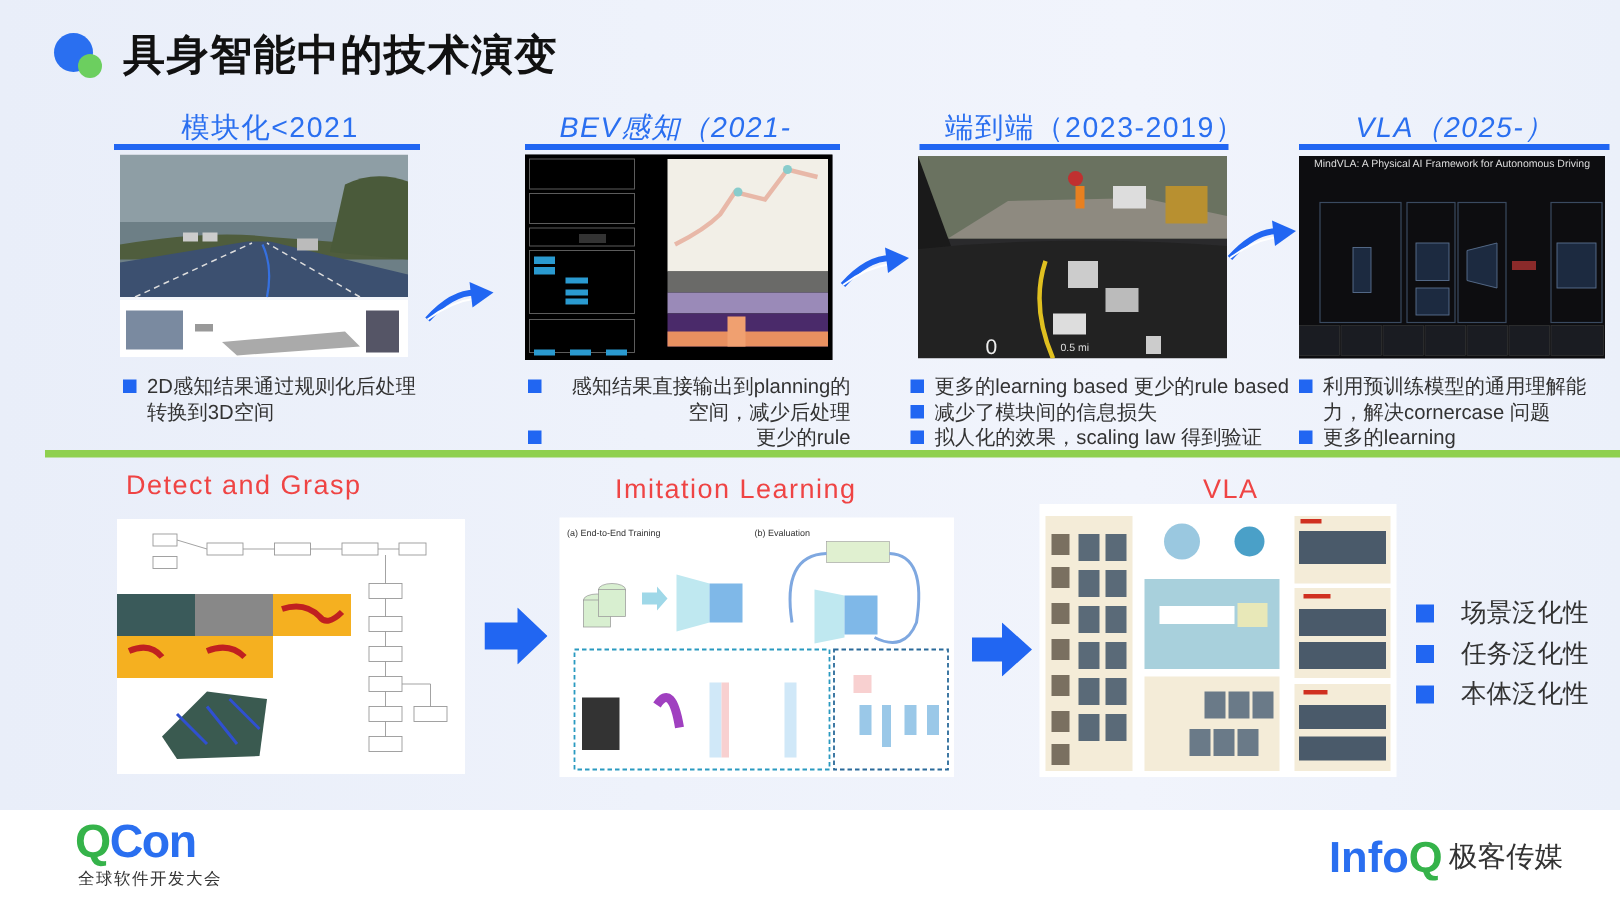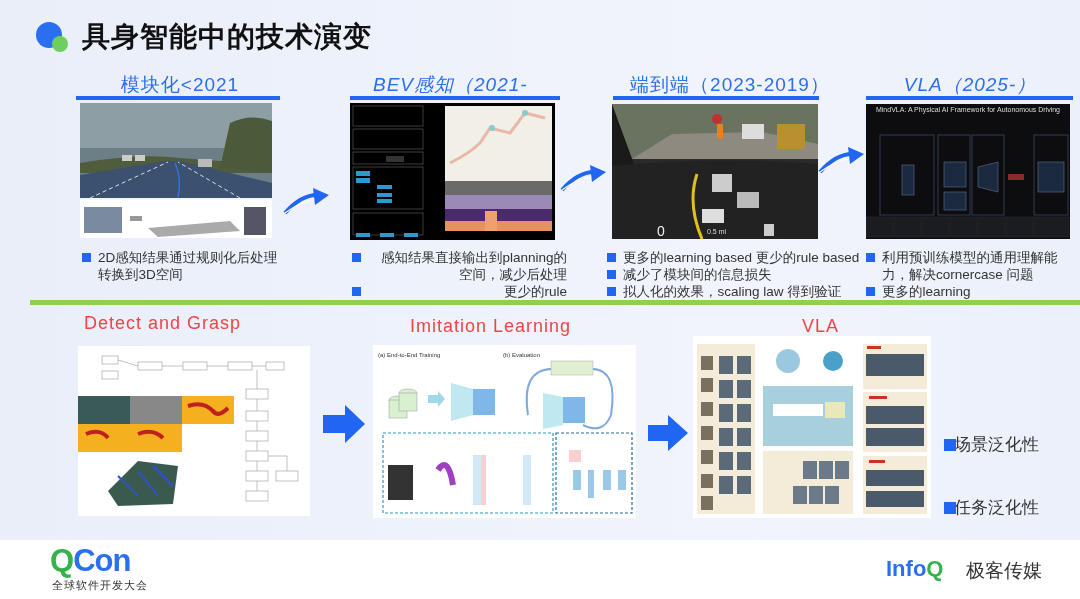--- a/index.html
+++ b/index.html
@@ -30,28 +30,28 @@
   .bullet::before { content: ""; position: absolute; left: 0; top: 4px; width: 9px; height: 9px; background: #2166f2; }
 
   .divider-green { position: absolute; left: 30px; top: 300px; width: 1050px; height: 5px; background: #8fd04f; }
 
   .sub-label { position: absolute; font-size: 18px; color: #ef4444; letter-spacing: 1px; }
 
   .arrow-curve { position: absolute; }
   .arrow-big { position: absolute; }
 
   .generalize { position: absolute; left: 944px; top: 395px; font-size: 17px; color: #333; line-height: 27px; }
-  .generalize .g-item { position: relative; padding-left: 10px; margin-top: 36px; }
+  .generalize .g-item { position: relative; padding-left: 30px; }
   .generalize .g-item::before { content: ""; position: absolute; left: 0; top: 8px; width: 12px; height: 12px; background: #2166f2; }
 
   .qcon-logo { position: absolute; left: 50px; top: 543px; font-size: 31px; font-weight: bold; letter-spacing: -1px; }
   .qcon-q { color: #35b34a; }
   .qcon-con { color: #2a6ff0; }
   .qcon-sub { position: absolute; left: 52px; top: 578px; font-size: 11px; color: #333; letter-spacing: 1px; }
-  .infoq { position: absolute; left: 886px; top: 556px; font-size: 22px; font-weight: bold; color: #2a6ff0; }
+  .infoq { position: absolute; left: 886px; top: 556px; font-size: 29px; font-weight: bold; color: #2a6ff0; }
   .infoq .q { color: #35b34a; }
   .infoq-cn { position: absolute; left: 966px; top: 558px; font-size: 19px; color: #333; }
 </style>
 </head>
 <body>
 
 <div class="slide"></div>
 
 <div class="title-dot-blue"></div>
 <div class="title-dot-green"></div>
@@ -335,19 +335,20 @@
         <rect x="173" y="92" width="58" height="18"></rect>
       <rect x="173" y="134" width="58" height="16"></rect>
         <rect x="173" y="155" width="58" height="16"></rect>
     </g>
   </svg>
 </div>
 
 <div class="generalize">
   <div class="g-item">场景泛化性</div>
   <div class="g-item">任务泛化性</div>
+  <div class="g-item">本体泛化性</div>
 </div>
 
 <div class="footer"></div>
 <div class="qcon-logo"><span class="qcon-q">Q</span><span class="qcon-con">Con</span></div>
 <div class="qcon-sub">全球软件开发大会</div>
 <div class="infoq"><span>Info</span><span class="q">Q</span></div>
 <div class="infoq-cn">极客传媒</div>
 
 </body></html>

